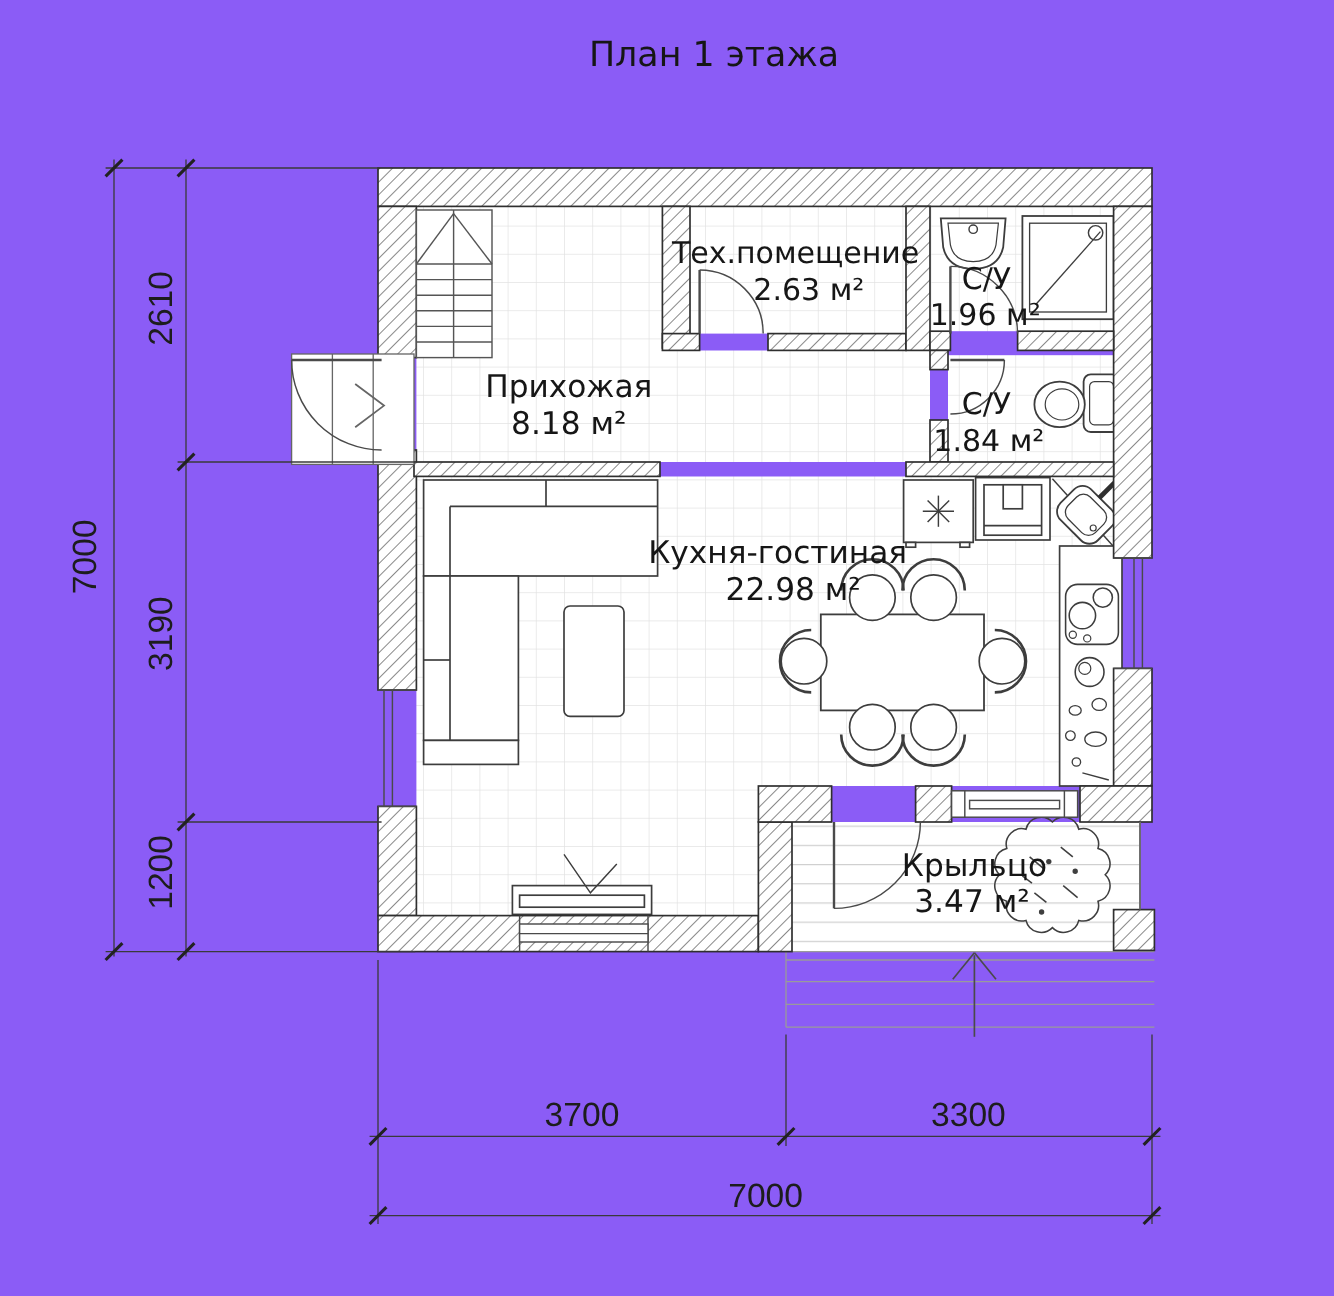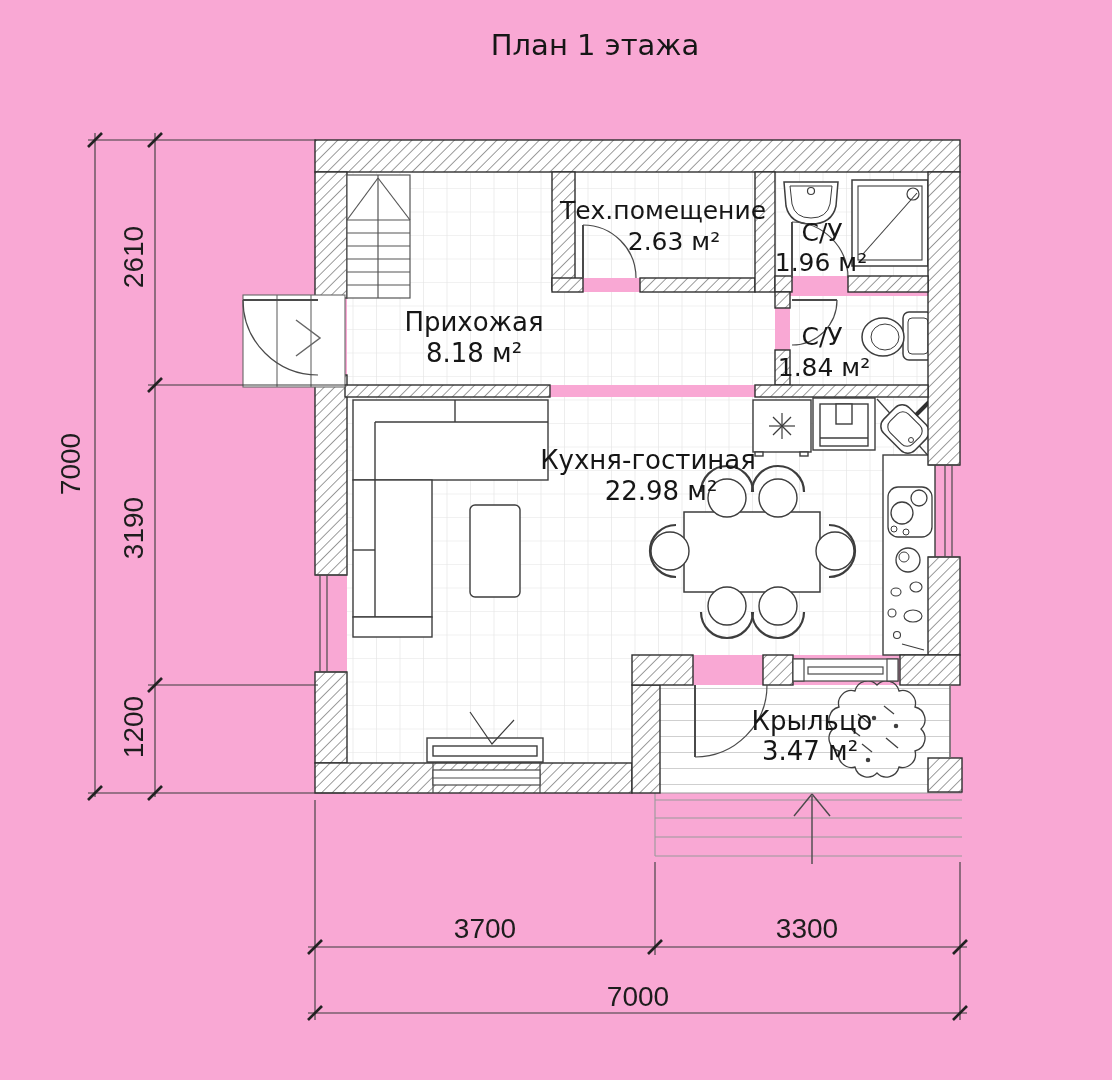--- a/index.html
+++ b/index.html
@@ -1,16 +1,16 @@
 <!DOCTYPE html>
 <html><head>
 <meta charset="utf-8">
 <style>
   html,body{margin:0;padding:0;background:#fff;}
-  .page{position:relative;width:1112px;height:1080px;background:#f9a8d4;overflow:hidden;}
+  .page{position:relative;width:1112px;height:1080px;background:#8b5cf6;overflow:hidden;}
   svg{display:block;}
   .lbl{font-family:"DejaVu Sans",sans-serif;fill:#161616;}
   .dim{font-family:"Liberation Sans",sans-serif;fill:#1d1d1d;}
   text{user-select:none;}
 </style>
 </head>
 <body>
 
 <div class="page">
 <svg width="1112" height="1080" viewBox="0 0 1112 1080">

